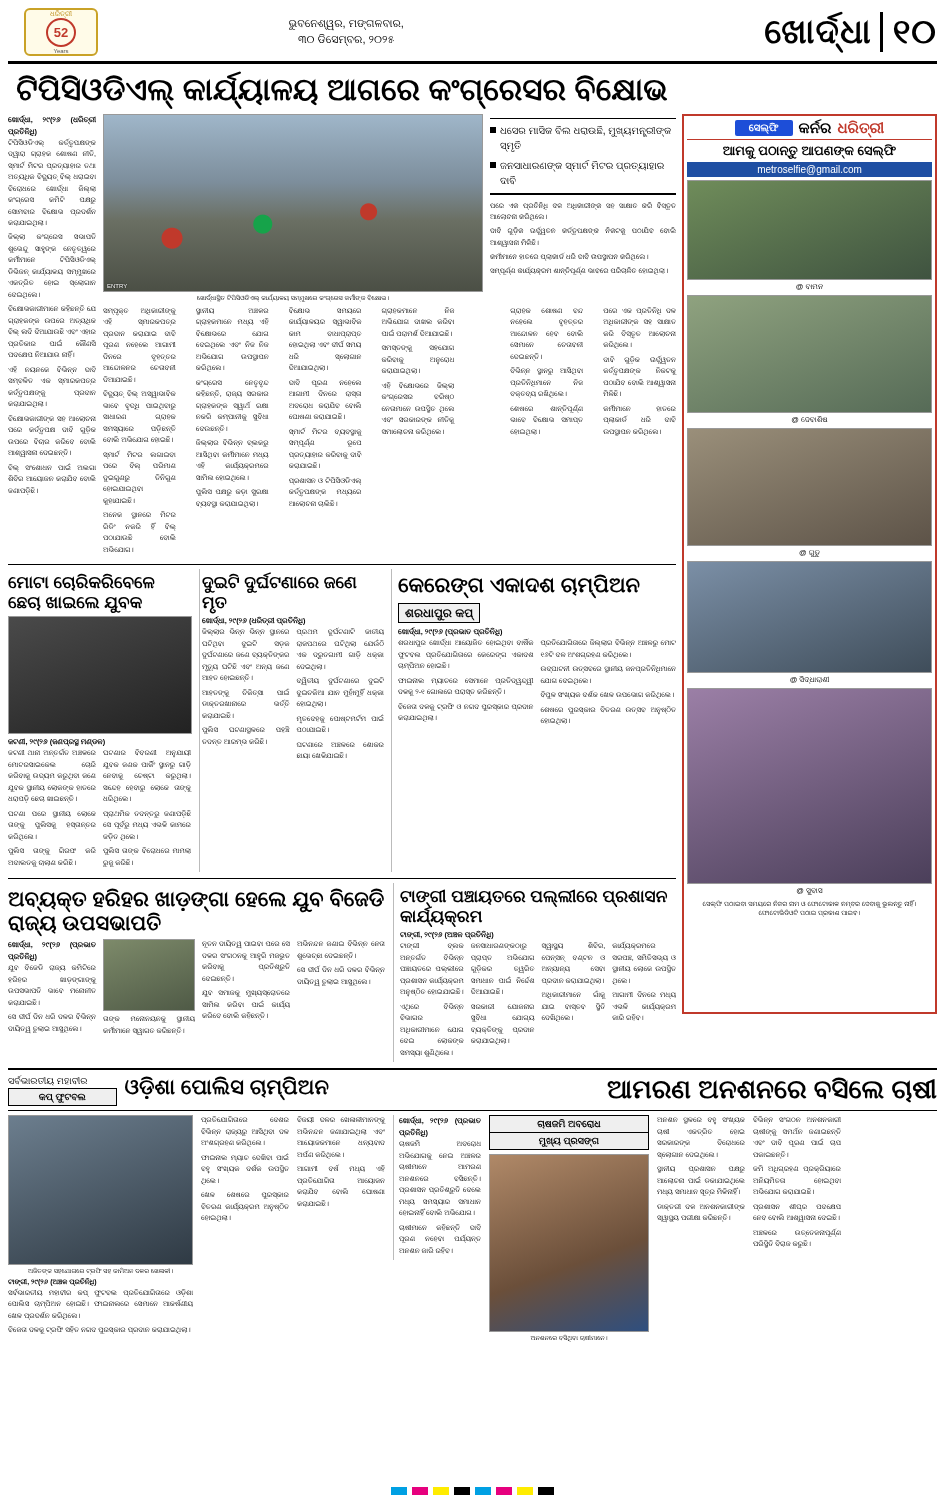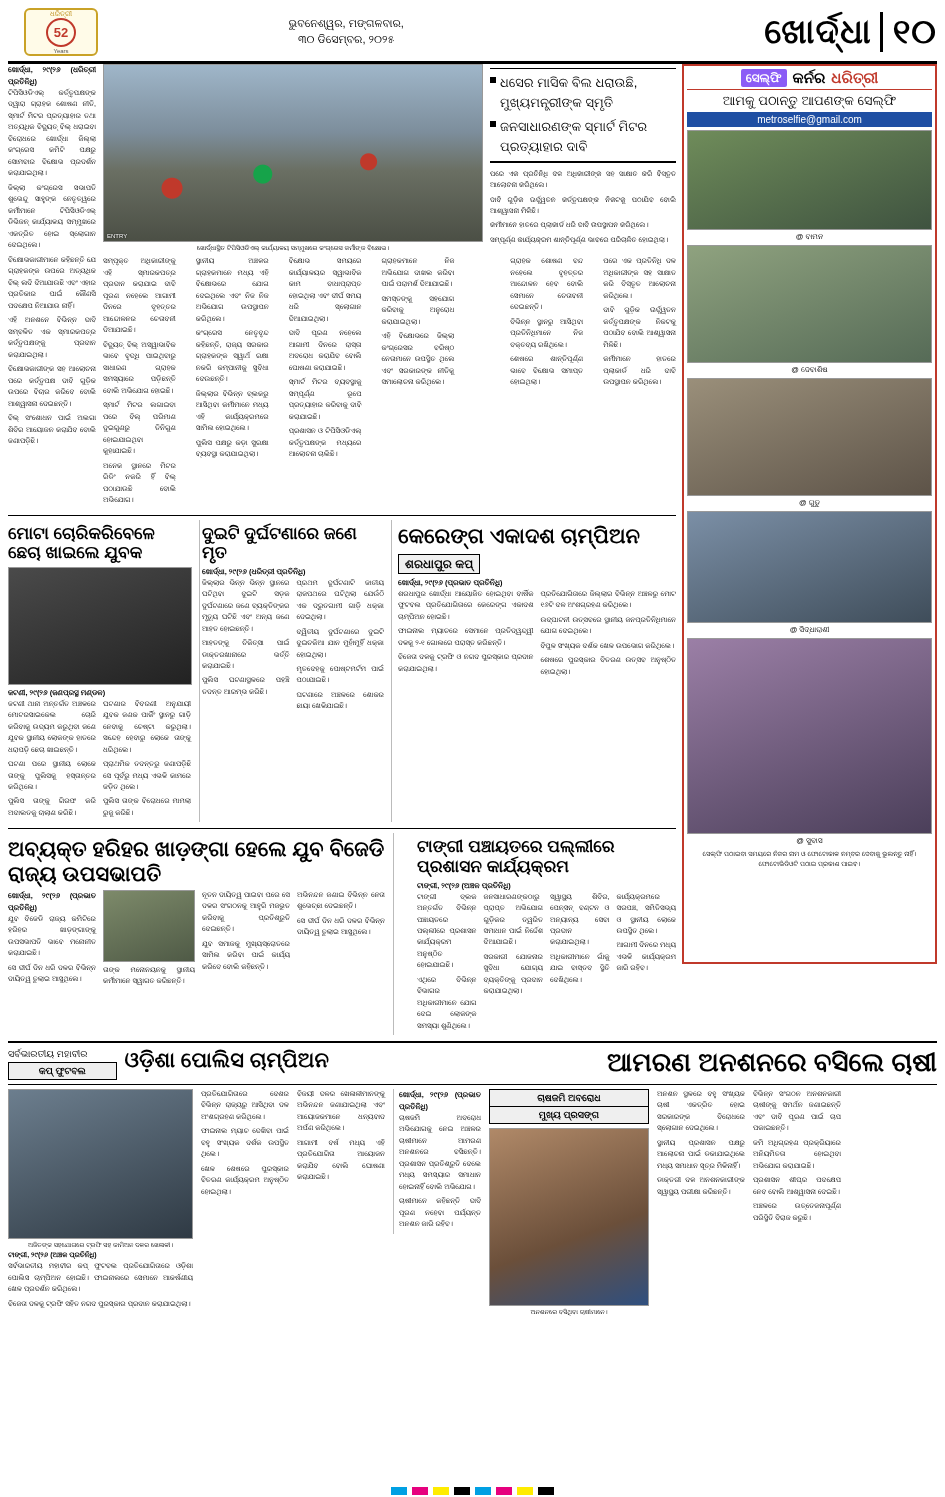--- a/index.html
+++ b/index.html
@@ -110,21 +110,21 @@
       linear-gradient(to bottom, #9fb6c9 0%, #7d8e9c 38%, #6a6f63 60%, #4b4f45 100%);
   }
   .caption {
     font-size: 6.4px;
     text-align: center;
     margin-top: 2px;
     line-height: 1.3;
   }
 
   
-  .bullets { font-size: 13px; line-height: 1.5; }
+  .bullets { font-size: 10px; line-height: 1.5; }
   .bullets .b { display: flex; gap: 4px; margin-bottom: 5px; }
   .bullets .sq {
     width: 6px; height: 6px; background: #000; margin-top: 4px; flex: 0 0 auto;
   }
   .rule-t { border-top: 1px solid #000; margin: 4px 0; }
   .rule-b { border-bottom: 2px solid #000; margin: 5px 0; }
 
   
   .sub-headline {
     font-size: 17px;
@@ -143,26 +143,26 @@
     display: inline-block;
     margin: 2px 0 4px 0;
   }
 
   
   .ad-head {
     display: flex; align-items: center; justify-content: center; gap: 6px;
     border-bottom: 1px solid #c0392b; padding-bottom: 2px;
   }
   .ad-logo-red {
-    background: #8b5cf6; color: #fff; font-size: 12px; font-weight: bold;
-    padding: 2px 5px; border-radius: 2px;
+    background: #1d4ed8; color: #fff; font-size: 10px; font-weight: bold;
+    padding: 2px 14px; border-radius: 2px;
   }
   .ad-word { font-size: 15px; font-weight: bold; }
   .ad-word.dhariti { color: #c0392b; }
-  .ad-sub { font-size: 13px; font-weight: normal; text-align: center; margin: 3px 0; }
+  .ad-sub { font-size: 13px; font-weight: bold; text-align: center; margin: 3px 0; }
   .ad-mail {
     background: #1f4fa3; color: #fff; text-align: center;
     font-size: 10px; padding: 2px 0; margin-bottom: 3px;
   }
   .selfie { height: 100px; margin-bottom: 2px; position: relative; }
   .selfie-cap { font-size: 7.5px; text-align: center; margin-bottom: 3px; }
   .rail-foot { font-size: 6.6px; text-align: center; line-height: 1.45; padding: 0 3px; }
 
   
   .bottom-band { margin-top: 6px; border-top: 2px solid #000; padding-top: 5px; }
@@ -201,33 +201,34 @@
     <div class="dateline">
       <div>ଭୁବନେଶ୍ୱର, ମଙ୍ଗଳବାର,</div>
       <div>୩୦ ଡିସେମ୍ବର, ୨୦୨୫</div>
     </div>
     <div class="section-title">
       <span>ଖୋର୍ଦ୍ଧା</span>
       <span class="pg">୧୦</span>
     </div>
   </div>
 
+  <div class="main-headline">ଟିପିସିଓଡିଏଲ୍ କାର୍ଯ୍ୟାଳୟ ଆଗରେ କଂଗ୍ରେସର ବିକ୍ଷୋଭ</div>
 
   <div class="body-wrap">
 
     <div class="left-zone">
 
       <div style="display:flex; gap:7px;">
 
         <div class="col" style="width:88px;">
           <div class="placeheader">ଖୋର୍ଦ୍ଧା, ୨୯(୨୬ (ଧରିତ୍ରୀ ପ୍ରତିନିଧି)</div>
           <p>ଟିପିସିଓଡିଏଲ୍ କର୍ତ୍ତୃପକ୍ଷଙ୍କ ଦ୍ୱାରା ଗ୍ରାହକ ଶୋଷଣ ନୀତି, ସ୍ମାର୍ଟ ମିଟର ପ୍ରତ୍ୟାହାର ତଥା ଅତ୍ୟଧିକ ବିଦ୍ୟୁତ୍ ବିଲ୍ ଧରାଇବା ବିରୋଧରେ ଖୋର୍ଦ୍ଧା ଜିଲ୍ଲା କଂଗ୍ରେସ କମିଟି ପକ୍ଷରୁ ସୋମବାର ବିକ୍ଷୋଭ ପ୍ରଦର୍ଶନ କରାଯାଇଥିଲା।</p>
           <p>ଜିଲ୍ଲା କଂଗ୍ରେସ ସଭାପତି ଶୁଭେନ୍ଦୁ ସାହୁଙ୍କ ନେତୃତ୍ୱରେ କର୍ମୀମାନେ ଟିପିସିଓଡିଏଲ୍ ଡିଭିଜନ୍ କାର୍ଯ୍ୟାଳୟ ସମ୍ମୁଖରେ ଏକତ୍ରିତ ହୋଇ ସ୍ଲୋଗାନ ଦେଇଥିଲେ।</p>
           <p>ବିକ୍ଷୋଭକାରୀମାନେ କହିଛନ୍ତି ଯେ ଗ୍ରାହକଙ୍କ ଉପରେ ଅତ୍ୟଧିକ ବିଲ୍ ଲଦି ଦିଆଯାଉଛି ଏବଂ ଏହାର ପ୍ରତିକାର ପାଇଁ କୌଣସି ପଦକ୍ଷେପ ନିଆଯାଉ ନାହିଁ।</p>
-          <p>ଏହି ଅନଶନେ ବିଭିନ୍ନ ଦାବି ସମ୍ବଳିତ ଏକ ସ୍ମାରକପତ୍ର କର୍ତ୍ତୃପକ୍ଷଙ୍କୁ ପ୍ରଦାନ କରାଯାଇଥିଲା।</p>
+          <p>ଏହି ନୟନକେ ବିଭିନ୍ନ ଦାବି ସମ୍ବଳିତ ଏକ ସ୍ମାରକପତ୍ର କର୍ତ୍ତୃପକ୍ଷଙ୍କୁ ପ୍ରଦାନ କରାଯାଇଥିଲା।</p>
           <p>ବିକ୍ଷୋଭକାରୀଙ୍କ ସହ ଆଲୋଚନା ପରେ କର୍ତ୍ତୃପକ୍ଷ ଦାବି ଗୁଡ଼ିକ ଉପରେ ବିଚାର କରିବେ ବୋଲି ଆଶ୍ୱାସନା ଦେଇଛନ୍ତି।</p>
           <p>ବିଲ୍ ସଂଶୋଧନ ପାଇଁ ଅଲଗା ଶିବିର ଆୟୋଜନ କରାଯିବ ବୋଲି ଜଣାପଡ଼ିଛି।</p>
         </div>
 
         <div style="width:573px;">
           <div style="display:flex; gap:7px;">
             <div style="width:380px;">
               <div class="photo crowd" style="height:178px;">
                 <span class="imgtext">ENTRY</span>
               </div>
@@ -375,21 +376,21 @@
               <p>ନୂତନ ଦାୟିତ୍ୱ ପାଇବା ପରେ ସେ ଦଳର ସଂଗଠନକୁ ଆହୁରି ମଜଭୁତ କରିବାକୁ ପ୍ରତିଶ୍ରୁତି ଦେଇଛନ୍ତି।</p>
               <p>ଯୁବ ସମାଜକୁ ମୁଖ୍ୟସ୍ରୋତରେ ସାମିଲ କରିବା ପାଇଁ କାର୍ଯ୍ୟ କରିବେ ବୋଲି କହିଛନ୍ତି।</p>
             </div>
             <div class="col" style="width:88px;">
               <p>ଅଭିନନ୍ଦନ ଜଣାଇ ବିଭିନ୍ନ ନେତା ଶୁଭେଚ୍ଛା ଦେଇଛନ୍ତି।</p>
               <p>ସେ ଦୀର୍ଘ ଦିନ ଧରି ଦଳର ବିଭିନ୍ନ ଦାୟିତ୍ୱ ତୁଲାଇ ଆସୁଥିଲେ।</p>
             </div>
           </div>
         </div>
 
-        <div style="width:283px; border-left:1px solid #bbb; padding-left:23px;">
+        <div style="width:283px; border-left:1px solid #bbb; padding-left:6px;">
           <div class="sub-headline">ଟାଙ୍ଗୀ ପଞ୍ଚାୟତରେ ପଲ୍ଲୀରେ ପ୍ରଶାସନ କାର୍ଯ୍ୟକ୍ରମ</div>
           <div class="placeheader">ଟାଙ୍ଗୀ, ୨୯(୨୬ (ଅଞ୍ଚଳ ପ୍ରତିନିଧି)</div>
           <div class="cols" style="margin-top:2px;">
             <div class="col" style="width:65px;">
               <p>ଟାଙ୍ଗୀ ବ୍ଲକ ଅନ୍ତର୍ଗତ ବିଭିନ୍ନ ପଞ୍ଚାୟତରେ ପଲ୍ଲୀରେ ପ୍ରଶାସନ କାର୍ଯ୍ୟକ୍ରମ ଅନୁଷ୍ଠିତ ହୋଇଯାଇଛି।</p>
               <p>ଏଥିରେ ବିଭିନ୍ନ ବିଭାଗର ଅଧିକାରୀମାନେ ଯୋଗ ଦେଇ ଲୋକଙ୍କ ସମସ୍ୟା ଶୁଣିଥିଲେ।</p>
             </div>
             <div class="col" style="width:65px;">
               <p>ଜନସାଧାରଣଙ୍କଠାରୁ ପ୍ରାପ୍ତ ଅଭିଯୋଗ ଗୁଡ଼ିକର ତ୍ୱରିତ ସମାଧାନ ପାଇଁ ନିର୍ଦ୍ଦେଶ ଦିଆଯାଇଛି।</p>
               <p>ସରକାରୀ ଯୋଜନାର ସୁବିଧା ଯୋଗ୍ୟ ବ୍ୟକ୍ତିଙ୍କୁ ପ୍ରଦାନ କରାଯାଇଥିଲା।</p>

